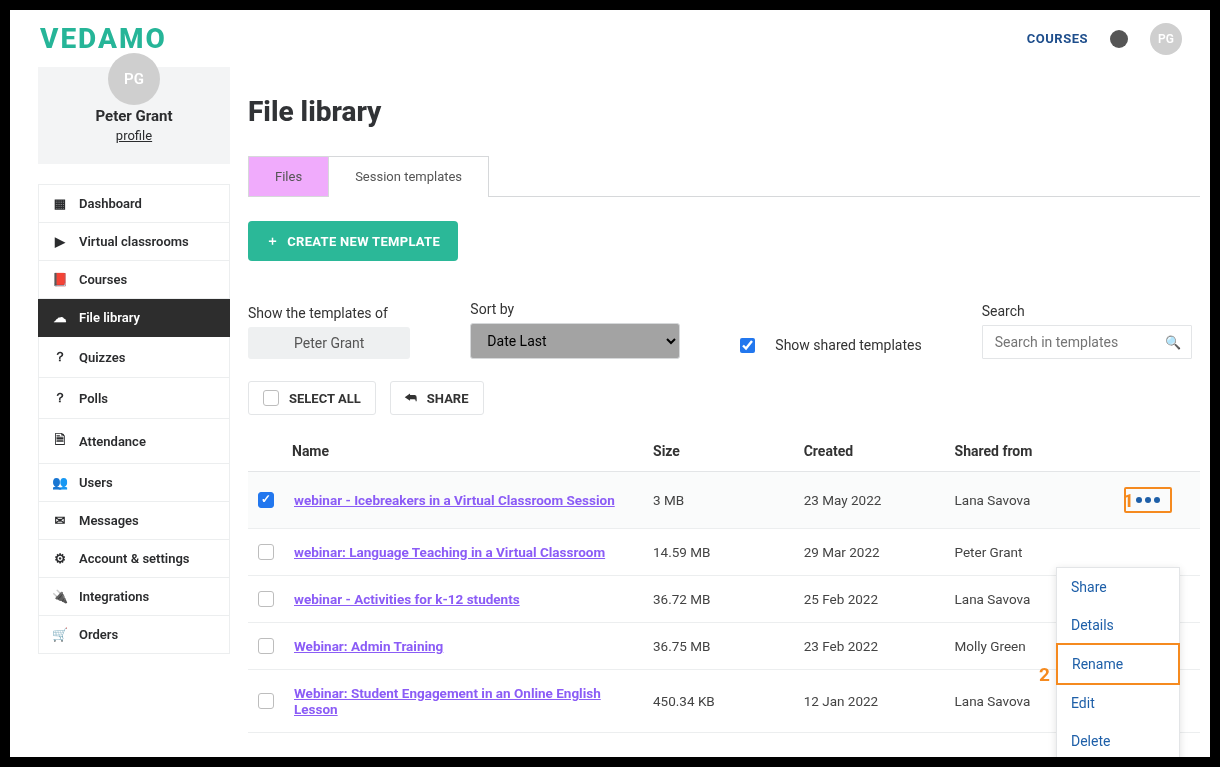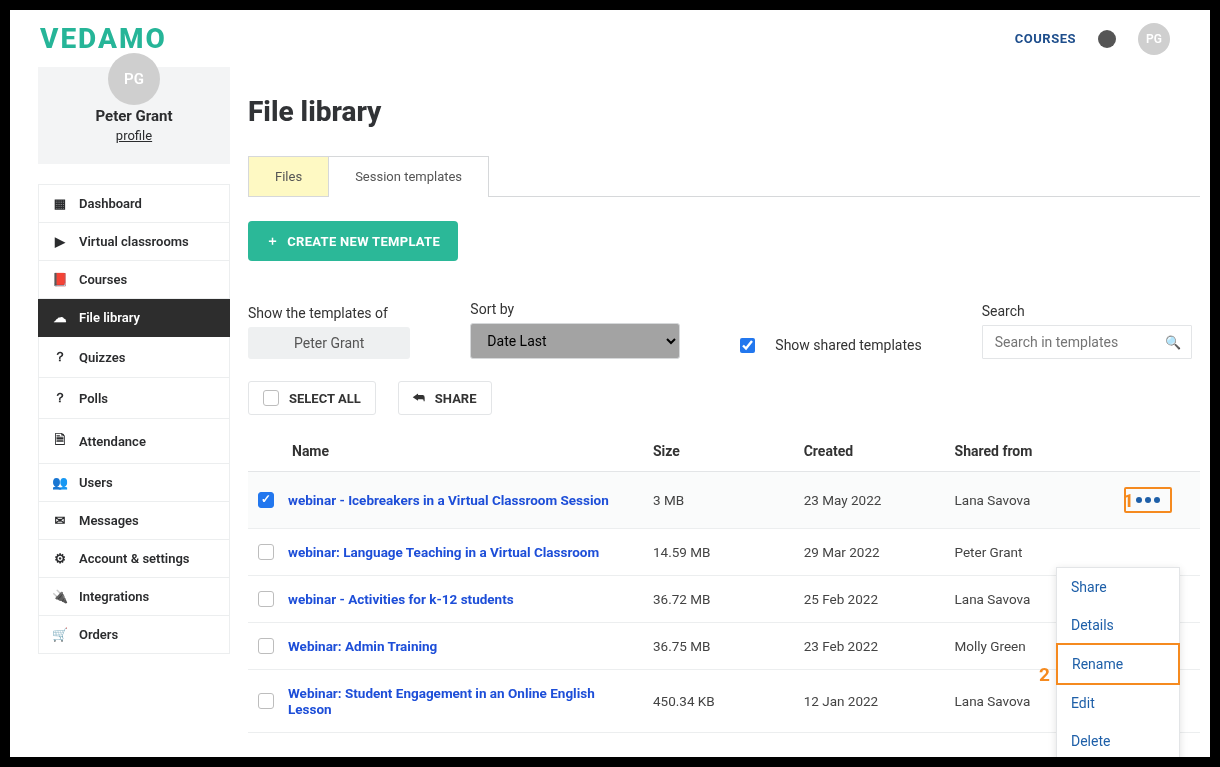--- a/index.html
+++ b/index.html
@@ -1,20 +1,20 @@
 <!DOCTYPE html>
 <html><head>
 <meta charset="utf-8">
 <style>
   * { box-sizing: border-box; margin: 0; padding: 0; font-family: -apple-system, BlinkMacSystemFont, "Segoe UI", Roboto, sans-serif; }
   body { background: #fff; border: 10px solid #000; width: 1220px; height: 767px; overflow: hidden; position: relative; }
   .inner { position: relative; width: 100%; height: 100%; }
 
   
-  .topbar { display: flex; align-items: center; justify-content: space-between; padding: 12px 40px 12px 30px; }
+  .topbar { display: flex; align-items: center; justify-content: space-between; padding: 12px 28px 12px 30px; }
   .logo { font-size: 28px; font-weight: 800; color: #26b598; letter-spacing: 2px; }
   .topright { display: flex; align-items: center; gap: 22px; }
   .topright .courses-link { color: #1e4e8c; font-weight: 700; font-size: 13px; letter-spacing: 0.5px; }
   .topright .globe { width:18px; height:18px; background:#555; border-radius:50%; position:relative; }
   .topright .avatar { width:32px; height:32px; background:#cfcfcf; color:#fff; border-radius:50%; display:flex; align-items:center; justify-content:center; font-size:12px; font-weight:600;}
 
   .layout { display:flex; padding:0 10px 0 28px; gap:18px; }
 
   
   .sidebar { width:192px; flex:none; }
@@ -27,47 +27,47 @@
   .nav-item { display:flex; align-items:center; gap:12px; padding:11px 14px; font-size:13px; color:#2b2c2e; font-weight:600; border:1px solid #eceeef; border-top:none; cursor:pointer; }
   .nav-item:first-child{ border-top:1px solid #eceeef; }
   .nav-item.active { background:#2d2d2d; color:#fff; border-color:#2d2d2d;}
   .nav-icon { width:14px; display:inline-flex; justify-content:center; }
 
   
   .main { flex:1; padding-top:28px; position:relative; }
   h1.page-title { font-size:28px; font-weight:800; color:#313336; margin-bottom:28px; }
 
   .tabs { display:flex; border-bottom:1px solid #d6d8da; }
-  .tab { padding:12px 26px; font-size:13px; color:#555; border:1px solid #d6d8da; border-bottom:none; background:#fef9c3; cursor:pointer; margin-right:-1px;}
+  .tab { padding:12px 26px; font-size:13px; color:#555; border:1px solid #d6d8da; border-bottom:none; background:#f0abfc; cursor:pointer; margin-right:-1px;}
   .tab.active { background:#fff; position:relative; }
   .tab.active::after { content:""; position:absolute; bottom:-1px; left:0; right:0; height:1px; background:#fff; }
 
   .btn-primary { margin-top:24px; background:#2bb898; color:#fff; font-weight:700; font-size:13px; padding:11px 18px; border:none; border-radius:4px; display:inline-flex; align-items:center; gap:8px; cursor:pointer; letter-spacing:0.3px;}
 
   .filters { display:flex; gap:60px; margin-top:40px; align-items:flex-end; }
   .filter { display:flex; flex-direction:column; gap:6px; }
   .filter-label { font-size:14px; color:#333; }
   .pill { background:#eef0f1; color:#555; font-size:14px; padding:8px 46px; border-radius:3px; text-align:center; }
   .select { border:1px solid #d6d8da; border-radius:3px; padding:8px 12px; font-size:14px; width:210px; background:#a3a3a3;}
   .checkbox-row { display:flex; align-items:center; gap:20px; font-size:14px; color:#333; padding-bottom:6px;}
   .search-input { border:1px solid #e3e5e7; border-radius:1px; padding:8px 34px 8px 12px; font-size:14px; width:210px; color:#888;}
   .search-wrap{position:relative;}
   .search-wrap .sicon{position:absolute; right:10px; top:50%; transform:translateY(-50%); color:#bbb; font-size:13px;}
 
-  .toolbar { display:flex; gap:22px; margin-top:22px; }
+  .toolbar { display:flex; gap:14px; margin-top:22px; }
   .tool-btn { border:1px solid #e3e5e7; border-radius:3px; padding:8px 14px; font-size:13px; font-weight:700; color:#333; background:#fff; display:inline-flex; align-items:center; gap:10px; cursor:pointer;}
   .chk { width:16px; height:16px; border:1px solid #bdbdbd; border-radius:3px; display:inline-block; background:#fff;}
   .chk.checked { background:#2277ee; border-color:#2277ee; position:relative;}
   .chk.checked::after{ content:"✓"; color:#fff; font-size:12px; position:absolute; left:2px; top:-1px; font-weight:700;}
 
   table { width:100%; border-collapse:collapse; margin-top:16px; }
   thead th { text-align:left; font-size:14px; font-weight:700; color:#333; padding:12px 10px; border-bottom:1px solid #e3e5e7;}
   tbody td { font-size:13.5px; color:#444; padding:15px 10px; border-bottom:1px solid #eceeef; }
   tbody tr.sel { background:#fafbfb; }
-  .name-cell { display:flex; align-items:center; gap:14px; font-weight:700; color:#1d4ed8; }
+  .name-cell { display:flex; align-items:center; gap:20px; font-weight:700; color:#8b5cf6;text-decoration:underline; }
   .row-chk { flex:none; }
 
   
   .dots-cell{ text-align:right; position:relative; padding-right:28px;}
   .dots-btn { display:inline-flex; gap:3px; padding:8px 10px; border:2px solid #f58a1f; border-radius:2px; cursor:pointer;}
   .dots-btn span{ width:6px; height:6px; background:#1e5fa8; border-radius:50%; }
   .annot-num { color:#f58a1f; font-weight:700; font-size:19px; }
   .annot-1 { position:absolute; right:66px; top:50%; transform:translateY(-50%);}
 
   

